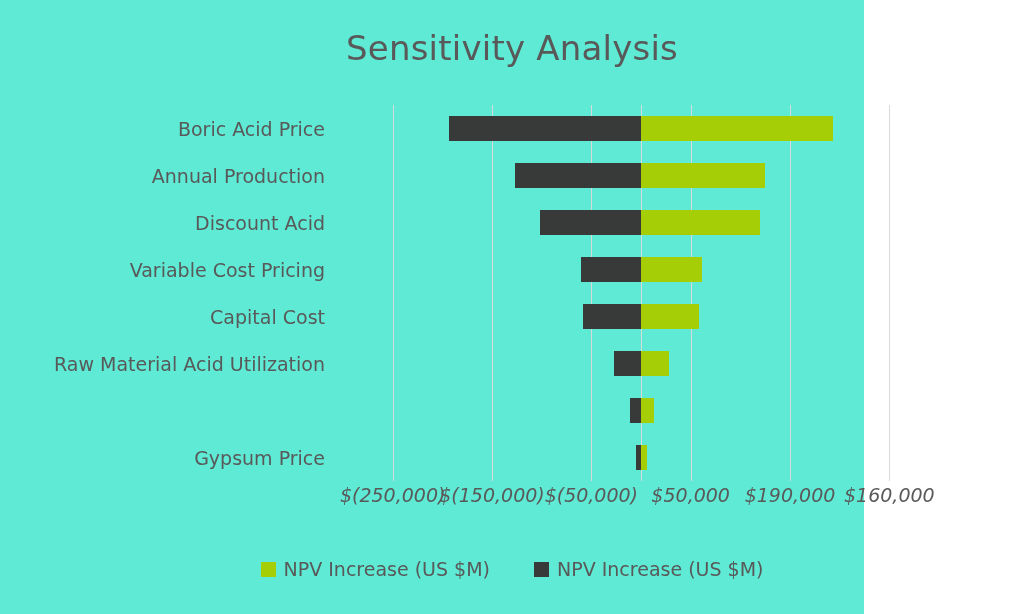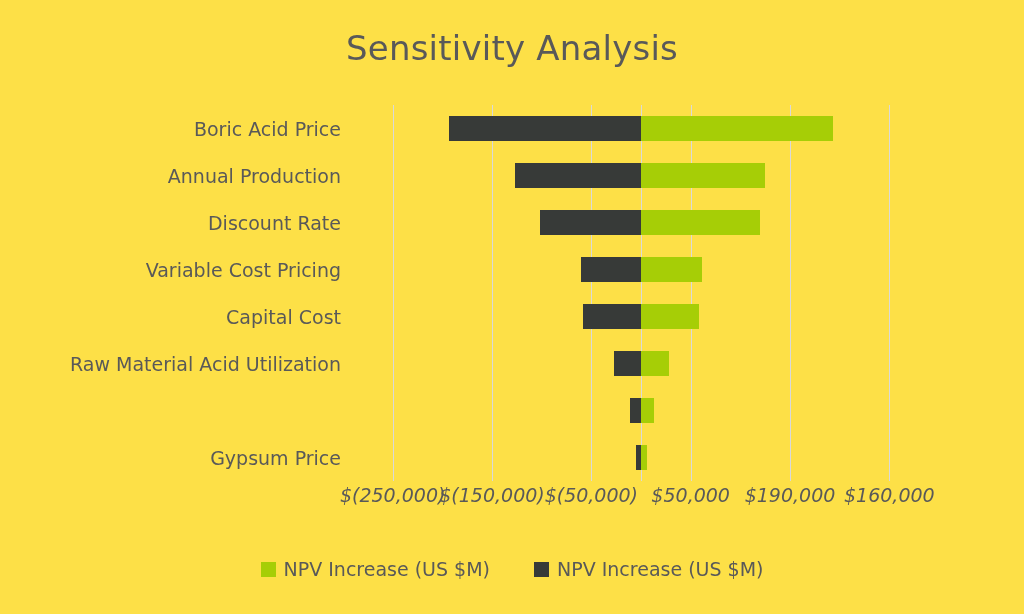--- a/index.html
+++ b/index.html
@@ -9,23 +9,23 @@
   }
   body {
     width: 1024px;
     height: 614px;
     font-family: "DejaVu Sans", "Liberation Sans", sans-serif;
     color: #595959;
     overflow: hidden;
   }
   .chart-root {
     position: relative;
-    width: 1024px;
+    width: 864px;
     height: 614px;
-    background: #fde047;
+    background: #5eead4;
   }
   .chart-title {
     position: absolute;
     top: 28px;
     left: 0;
     width: 1024px;
     text-align: center;
     font-size: 34px;
     font-weight: 400;
     color: #595959;
@@ -68,21 +68,21 @@
     height: 25px;
   }
   .bar.neg {
     background: #373A38;
   }
   .bar.pos {
     background: #A6CE06;
   }
   .cat-labels {
     position: absolute;
-    left: 16px;
+    left: 0;
     top: 105px;
     width: 325px;
     height: 376px;
   }
   .cat-label {
     position: absolute;
     right: 0;
     width: 325px;
     text-align: right;
     font-size: 19px;
@@ -137,21 +137,21 @@
 </head>
 <body>
 
 <div class="chart-root">
 
   <div class="chart-title">Sensitivity Analysis</div>
 
   <div class="cat-labels">
       <div class="cat-label" style="top: 11.5px;">Boric Acid Price</div>
       <div class="cat-label" style="top: 58.5px;">Annual Production</div>
-      <div class="cat-label" style="top: 105.5px;">Discount Rate</div>
+      <div class="cat-label" style="top: 105.5px;">Discount Acid</div>
       <div class="cat-label" style="top: 152.5px;">Variable Cost Pricing</div>
       <div class="cat-label" style="top: 199.5px;">Capital Cost</div>
       <div class="cat-label" style="top: 246.5px;">Raw Material Acid Utilization</div>
       <div class="cat-label" style="top: 340.5px; margin-left: 26px;">Gypsum Price</div>
     </div>
 
   <div class="plot-area">
     <div class="gridlines">
         <div class="gridline" style="left: 49.6667px;"></div>
         <div class="gridline" style="left: 149px;"></div>

